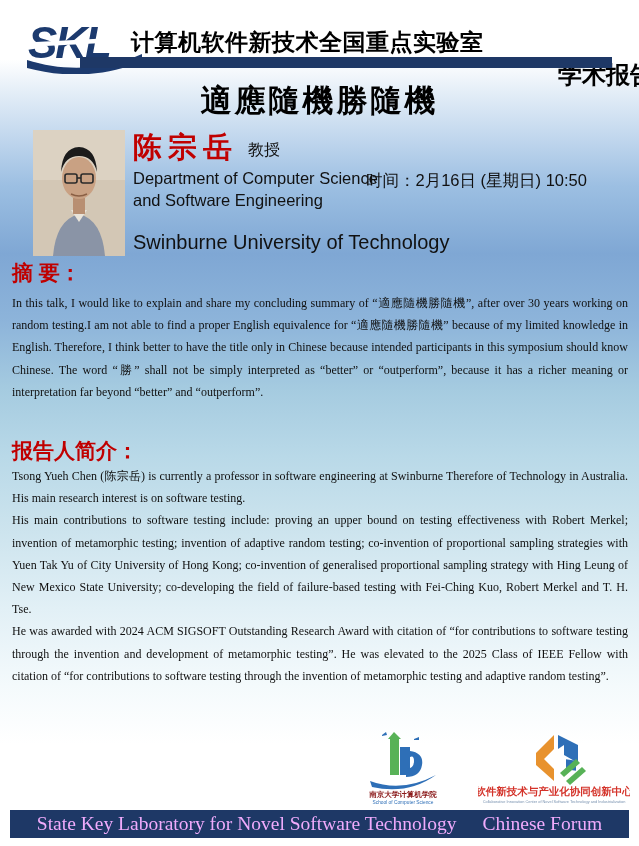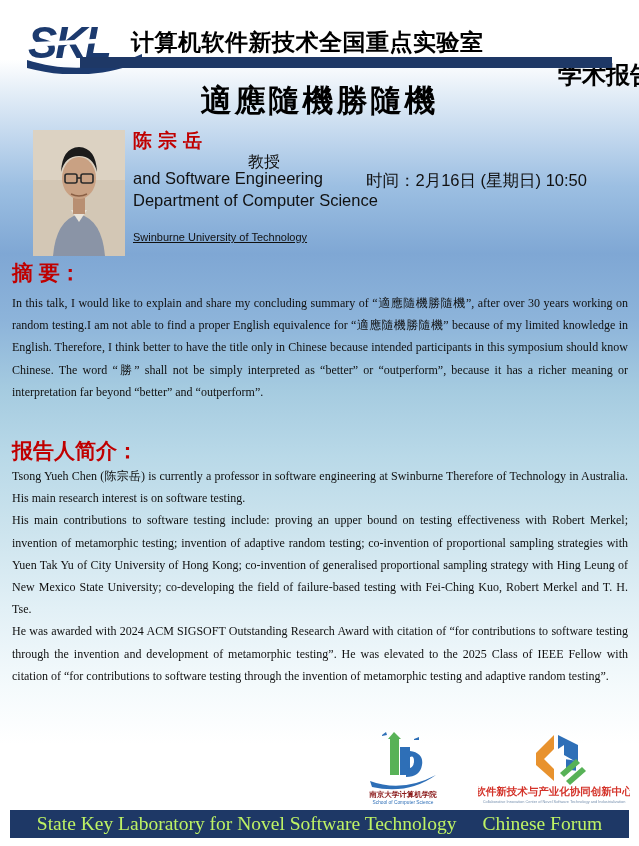--- a/index.html
+++ b/index.html
@@ -22,42 +22,42 @@
   .skl-logo{position:absolute;left:26px;top:18px;width:118px;height:56px;}
   .lab-name{position:absolute;left:131px;top:27px;font-size:23px;font-weight:bold;color:#000;letter-spacing:0.5px;white-space:nowrap;}
   .forum-label{position:absolute;right:28px;top:27px;font-size:24px;font-weight:bold;color:#000;white-space:nowrap;margin-top:32px;}
   .header-bar{position:absolute;left:80px;top:57px;width:532px;height:11px;background:#1e3866;}
   
   .talk-title{position:absolute;left:0;top:80px;width:639px;text-align:center;
     font-family:"Liberation Serif","DejaVu Serif",serif;font-size:31px;font-weight:bold;color:#000;letter-spacing:3px;}
   
   .photo{position:absolute;left:33px;top:130px;width:92px;height:126px;display:block;}
   .speaker-name{position:absolute;left:133px;top:128px;font-family:"Liberation Serif","DejaVu Serif",serif;
-    font-size:19px;font-weight:bold;color:#c00000;letter-spacing:6px;}
-  .speaker-title{position:absolute;left:248px;top:152px;font-size:16px;color:#111;text-align:right;}
+    font-size:29px;font-weight:bold;color:#c00000;letter-spacing:6px;}
+  .speaker-title{position:absolute;left:248px;top:140px;font-size:16px;color:#111;text-align:right;}
   .dept{position:absolute;left:133px;top:167px;font-size:16.5px;color:#111;line-height:22px;}
   .time-line{position:absolute;left:366px;top:170px;font-size:16.5px;color:#111;white-space:nowrap;}
-  .university{position:absolute;left:133px;top:231px;font-size:11px;color:#111;white-space:nowrap;text-decoration:underline;}
+  .university{position:absolute;left:133px;top:231px;font-size:20px;color:#111;white-space:nowrap;}
   .loc-line{position:absolute;left:366px;top:231px;font-size:16.5px;color:#111;white-space:nowrap;}
   
   .sec-heading{position:absolute;left:12px;font-size:21px;font-weight:bold;color:#c00000;white-space:nowrap;}
   .abstract-heading{top:259px;}
   .bio-heading{top:437px;}
   .body-text{position:absolute;left:12px;width:616px;
     font-family:"Liberation Serif","DejaVu Serif",serif;
     font-size:12px;color:#101010;line-height:22.2px;text-align:justify;}
   .abstract-body{top:292px;}
   .bio-body{top:465px;}
   .body-text p{margin:0;}
   
   .logo-nju{position:absolute;left:362px;top:731px;width:82px;height:74px;}
   .logo-cic{position:absolute;left:478px;top:729px;width:152px;height:78px;}
   .footer-bar{position:absolute;left:10px;top:810px;width:619px;height:28px;background:#1e3866;
     display:flex;align-items:center;justify-content:center;gap:26px;
-    font-family:"Liberation Serif","DejaVu Serif",serif;font-size:19.5px;color:#bef264;}
+    font-family:"Liberation Serif","DejaVu Serif",serif;font-size:19.5px;color:#f0abfc;}
   .footer-bar span{white-space:nowrap;}
 </style>
 </head>
 <body>
 
 <div class="poster">
 
   <svg class="skl-logo" viewBox="0 0 118 56">
     <text x="2" y="40" font-family="Liberation Sans, sans-serif" font-size="44" font-weight="bold" font-style="italic" fill="#1c3a6e" letter-spacing="-2">SKL</text>
     <rect x="0" y="22" width="96" height="4.5" fill="#ffffff" transform="rotate(-3 48 24)"></rect>
@@ -79,22 +79,22 @@
     <path d="M28,42 Q29,18 46,17 Q63,18 64,42 Q60,26 46,26 Q32,26 28,42 Z" fill="#1b1b1b"></path>
     <rect x="32" y="44" width="12" height="9" rx="2" fill="none" stroke="#2a2a2a" stroke-width="1.6"></rect>
     <rect x="48" y="44" width="12" height="9" rx="2" fill="none" stroke="#2a2a2a" stroke-width="1.6"></rect>
     <line x1="44" y1="48" x2="48" y2="48" stroke="#2a2a2a" stroke-width="1.6"></line>
     <path d="M38,64 Q46,68 54,64" fill="none" stroke="#8a5f44" stroke-width="1.4"></path>
   </svg>
 
   <div class="speaker-name">陈宗岳</div>
   <div class="speaker-title">教授</div>
   <div class="dept">
+    <div>Department of Computer Science</div>
     <div>and Software Engineering</div>
-    <div>Department of Computer Science</div>
   </div>
   <div class="time-line"><span>时间：</span><span>2月16日 (星期日)  10:50</span></div>
   <div class="university">Swinburne University of Technology</div>
 
   <div class="sec-heading abstract-heading">摘 要：</div>
   <div class="body-text abstract-body">In this talk, I would like to explain and share my concluding summary of “適應隨機勝隨機”, after over 30 years working on random testing.I am not able to find a proper English equivalence for “適應隨機勝隨機” because of my limited knowledge in English. Therefore, I think better to have the title only in Chinese because intended participants in this symposium should know Chinese. The word “勝” shall not be simply interpreted as “better” or “outperform”, because it has a richer meaning or interpretation far beyond “better” and “outperform”.</div>
 
   <div class="sec-heading bio-heading">报告人简介：</div>
   <div class="body-text bio-body">
     <p>Tsong Yueh Chen (陈宗岳) is currently a professor in software engineering at Swinburne Therefore of Technology in Australia. His main research interest is on software testing.</p>

